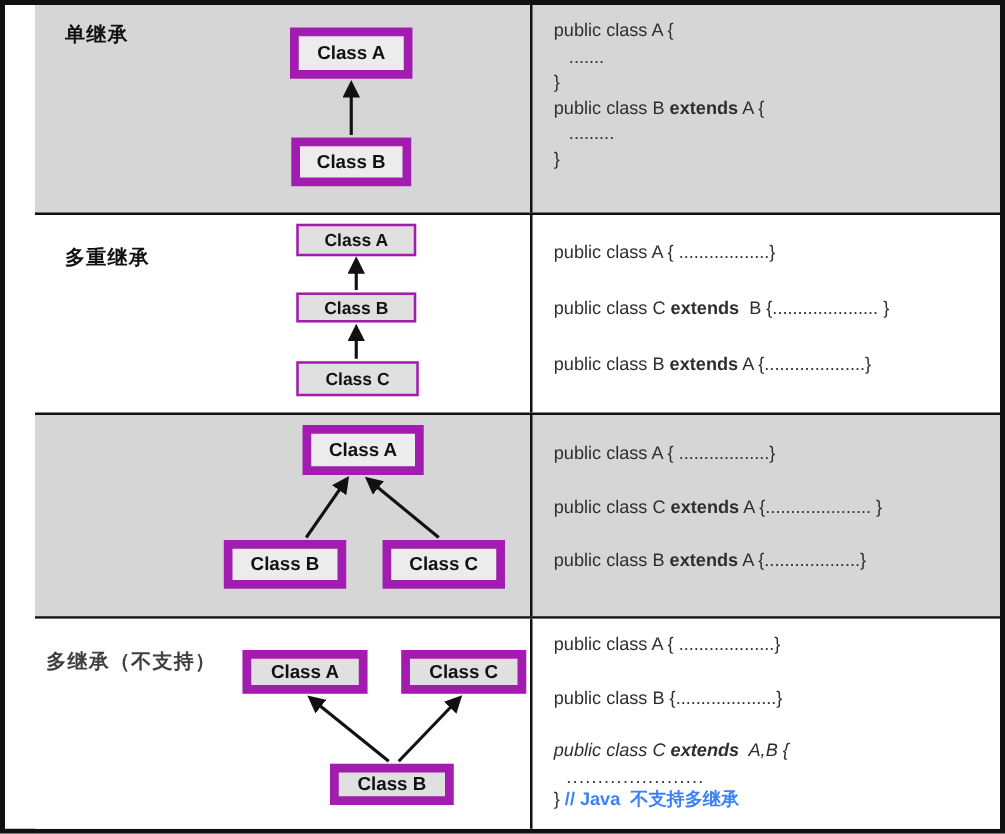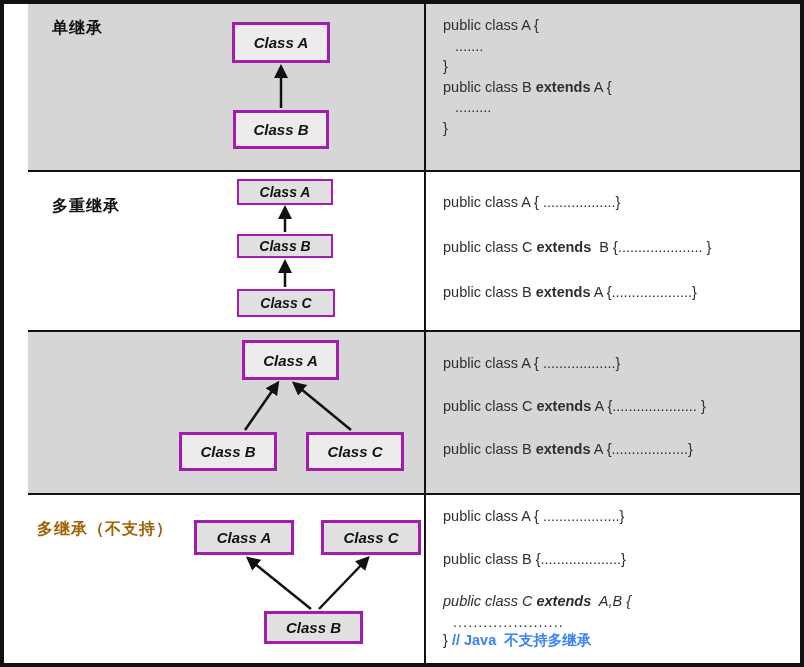--- a/index.html
+++ b/index.html
@@ -22,29 +22,28 @@
   .cell-left {
     width:398px; border-right:2px solid #111;
     position:relative; overflow:hidden;
   }
   .cell-right { flex:1; position:relative; overflow:hidden; padding-left:17px; color:#2e2e2e;border-radius:28px; }
 
   .row-label {
     position:absolute; font-weight:bold; font-size:16px; color:#111;
     white-space:nowrap; letter-spacing:1px;
   }
-  .row-label.red { color:#a16207; }
+  .row-label.red { color:#404040; }
 
   .class-box {
     position:absolute;
-    border:3px solid #a21caf;
+    border:7px solid #a21caf;
     display:flex; align-items:center; justify-content:center;
     font-weight:bold; font-size:15px; color:#111;
     white-space:nowrap;
-    font-style:italic;
   }
   .row-1 .class-box, .row-3 .class-box { background:#ececec; }
   .row-2 .class-box, .row-4 .class-box { background:#e0e0e0; }
   .row-2 .class-box { border-width:2px; font-size:14px; }
 
   .arrows { position:absolute; left:0; top:0; }
 
   .code { font-size:14.5px; line-height:20px; }
   .code-line { white-space:pre; }
   .code-line b { font-weight:bold; }

